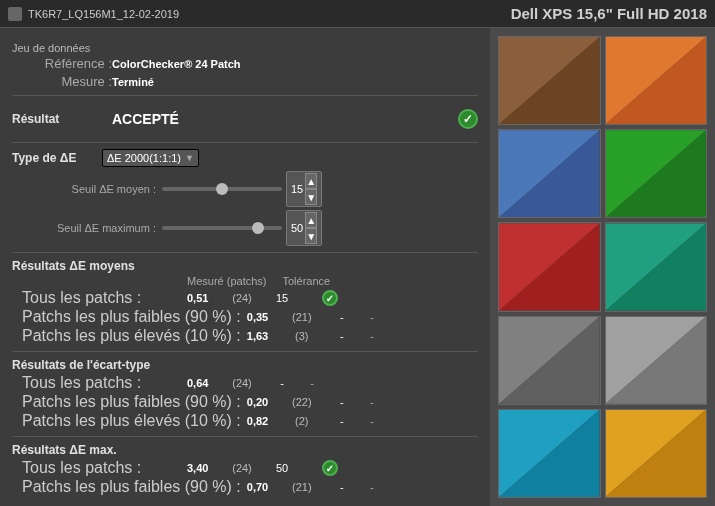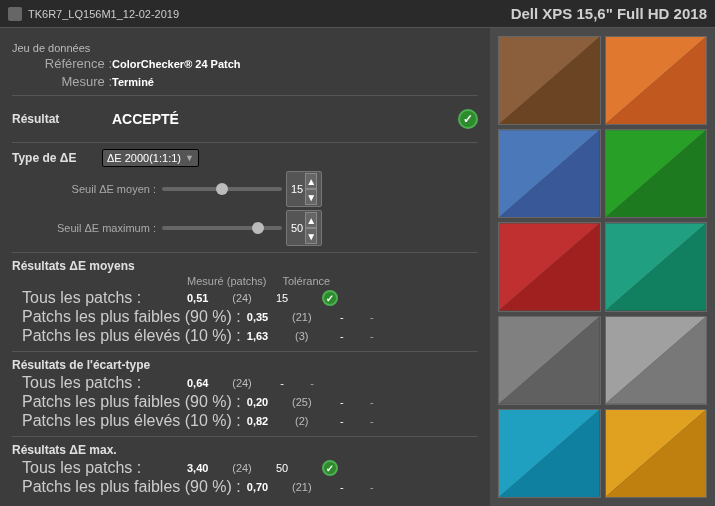--- a/index.html
+++ b/index.html
@@ -382,21 +382,21 @@
     <div class="table-data-row">
       <span class="col1">Tous les patchs :</span>
       <span class="col2">0,64</span>
       <span class="col3">(24)</span>
       <span class="col4">-</span>
       <span class="col5">-</span>
     </div>
     <div class="table-data-row">
       <span class="col1">Patchs les plus faibles (90 %) :</span>
       <span class="col2">0,20</span>
-      <span class="col3">(25)</span>
+      <span class="col3">(22)</span>
       <span class="col4">-</span>
       <span class="col5">-</span>
     </div>
     <div class="table-data-row">
       <span class="col1">Patchs les plus élevés (10 %) :</span>
       <span class="col2">0,82</span>
       <span class="col3">(2)</span>
       <span class="col4">-</span>
       <span class="col5">-</span>
     </div>

